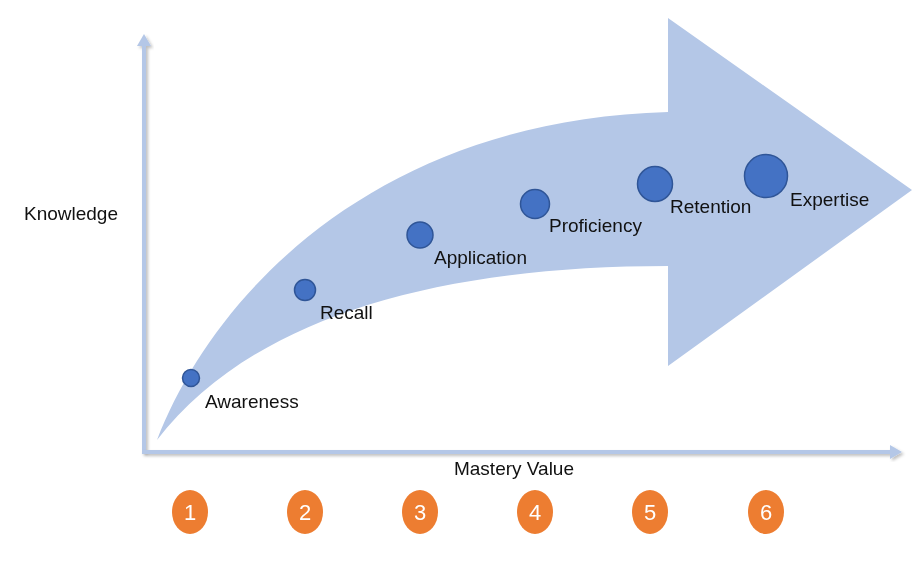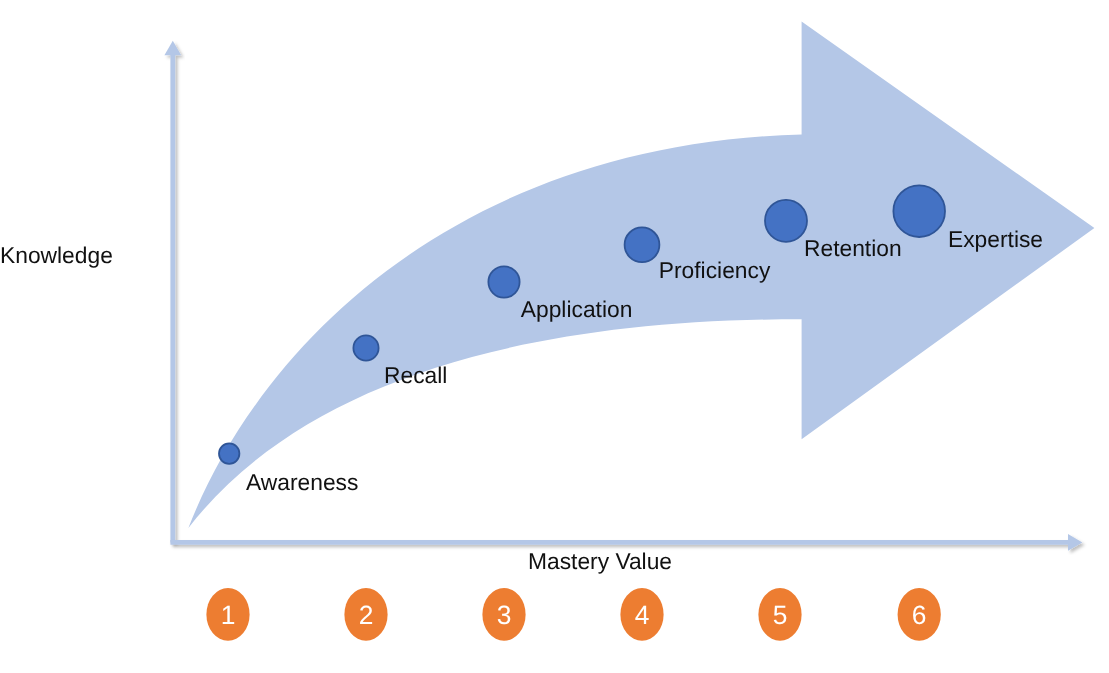--- a/index.html
+++ b/index.html
@@ -1,21 +1,21 @@
 <!DOCTYPE html>
 <html><head>
 <meta charset="utf-8">
 <style>
   html, body { margin: 0; padding: 0; background: #ffffff; }
   body { width: 924px; height: 561px; position: relative; overflow: hidden;
          font-family: "Liberation Sans", "DejaVu Sans", sans-serif; color: #111; }
   #diagram { position: absolute; left: 0; top: 0; }
   .label { font-size: 19px; fill: #111; font-family: "Liberation Sans", "DejaVu Sans", sans-serif; }
   .num { font-size: 22px; fill: #ffffff; font-family: "Liberation Sans", "DejaVu Sans", sans-serif; }
-  .axis-title { position: absolute; font-size: 19px; line-height: 27px; color: #111; text-align: left; }
+  .axis-title { position: absolute; font-size: 19px; line-height: 27px; color: #111; text-align: right; }
 </style>
 </head>
 <body>
 
 <svg id="diagram" width="924" height="561" viewBox="0 0 924 561">
   <defs>
     <filter id="shadow" x="-20%" y="-20%" width="140%" height="140%">
       <feDropShadow dx="2" dy="2" stdDeviation="1.5" flood-color="#000" flood-opacity="0.25"></feDropShadow>
     </filter>
   </defs>
@@ -64,13 +64,13 @@
       <ellipse cx="650" cy="512" rx="18" ry="22" fill="#ed7d31"></ellipse>
       <text x="650" y="520" text-anchor="middle" class="num">5</text>
       <ellipse cx="766" cy="512" rx="18" ry="22" fill="#ed7d31"></ellipse>
       <text x="766" y="520" text-anchor="middle" class="num">6</text>
     </g>
 </svg>
 
 <div class="axis-title" style="left:0px; top:200px; width:118px;">
   <div>Knowledge</div>
 </div>
-<div class="axis-title" style="left:440px; top:455px; width:146px;">Mastery Value</div>
+<div class="axis-title" style="left:428px; top:455px; width:146px;">Mastery Value</div>
 
 </body></html>

